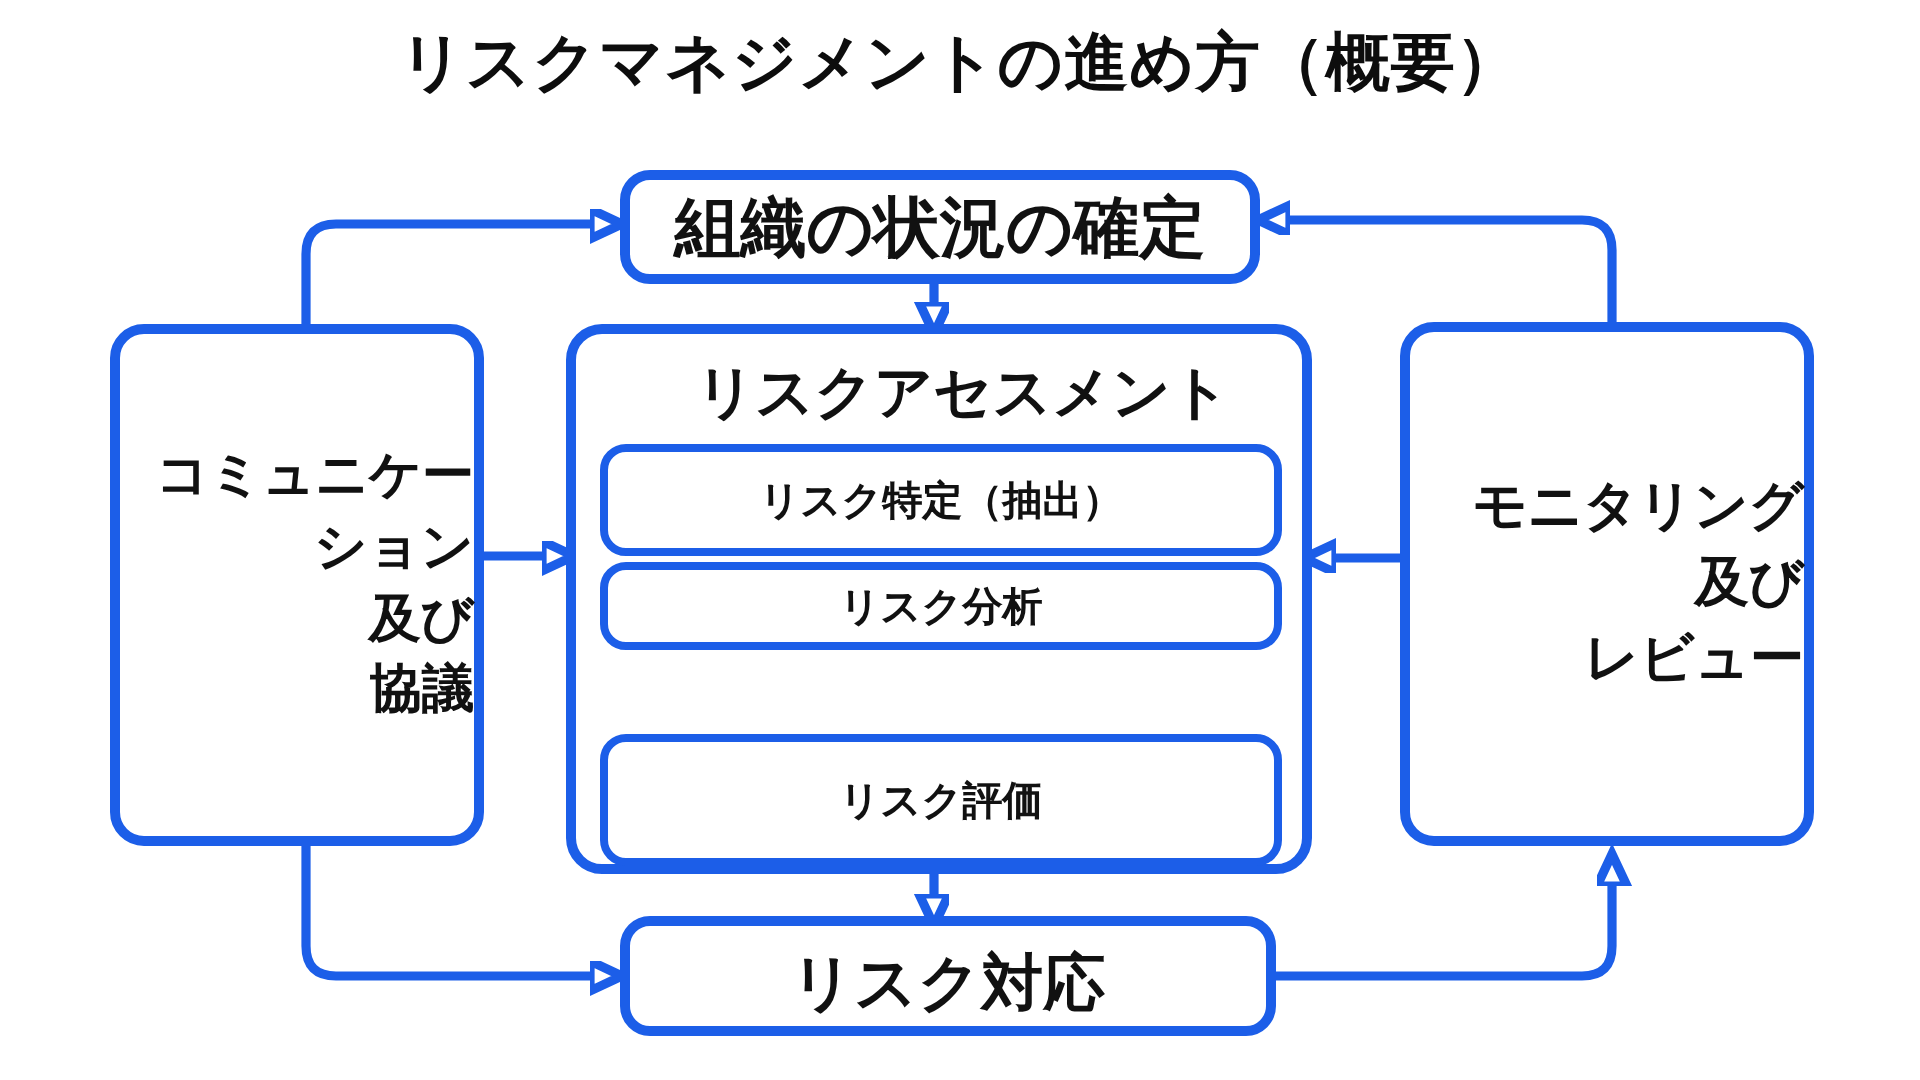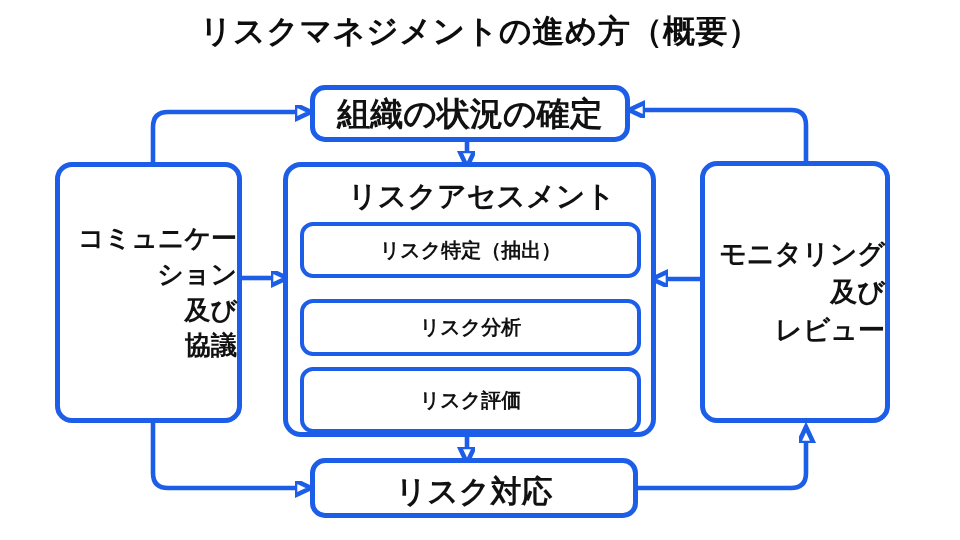--- a/index.html
+++ b/index.html
@@ -67,29 +67,29 @@
     border: 4px solid #1c5ee8;
     border-radius: 13px;
     display: flex;
     align-items: center;
     justify-content: center;
     font-size: 20px;
     font-weight: 700;
     white-space: nowrap;
   }
   .sub-identify { top: 55px;  height: 56px; }
-  .sub-analyze  { top: 132px; height: 57px; }
+  .sub-analyze  { top: 114px; height: 44px; }
   .sub-evaluate { top: 200px; height: 66px; }
   .box-communication {
     left: 55px; top: 162px; width: 187px; height: 261px;
     flex-direction: column;
     font-size: 26px; line-height: 1.38;
   }
   .box-monitoring {
-    left: 700px; top: 161px; width: 190px; height: 262px;
+    left: 700px; top: 161px; width: 207px; height: 262px;
     flex-direction: column;
     font-size: 27px; line-height: 1.4;
   }
   .box-treatment {
     left: 310px; top: 458px; width: 328px; height: 60px;
     font-size: 31px; border-radius: 15px;
   }
 </style>
 </head>
 <body>

